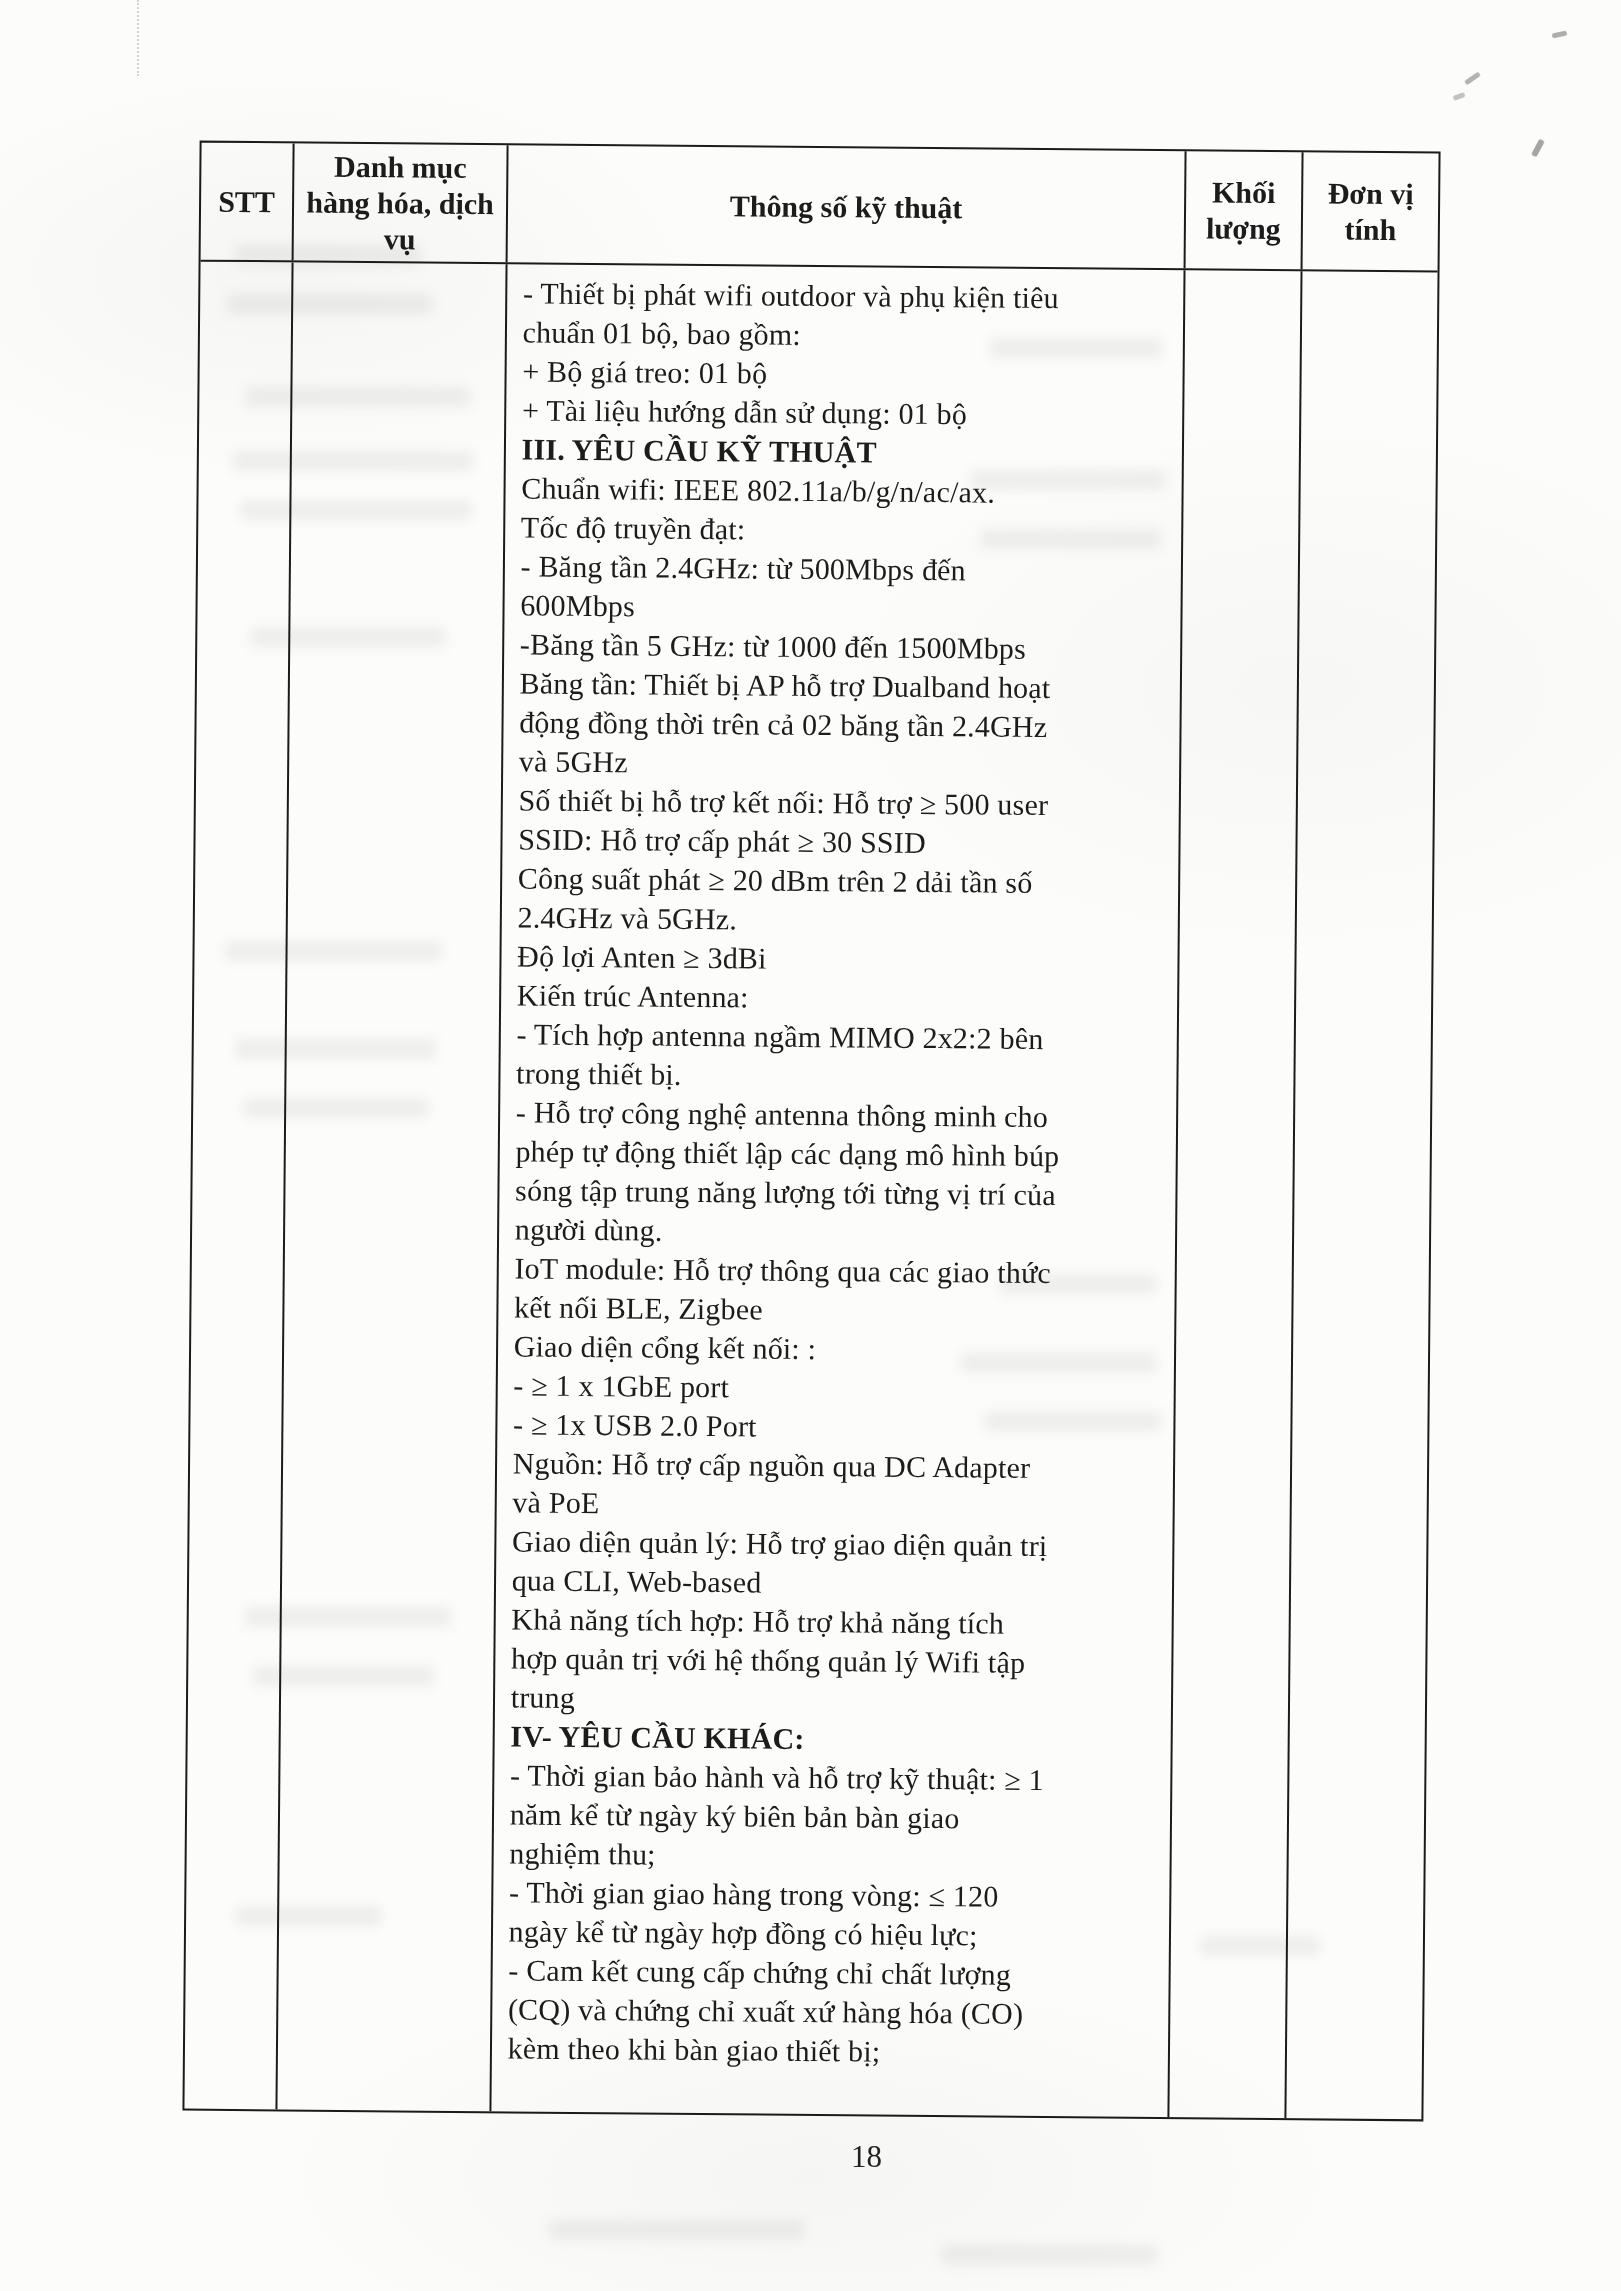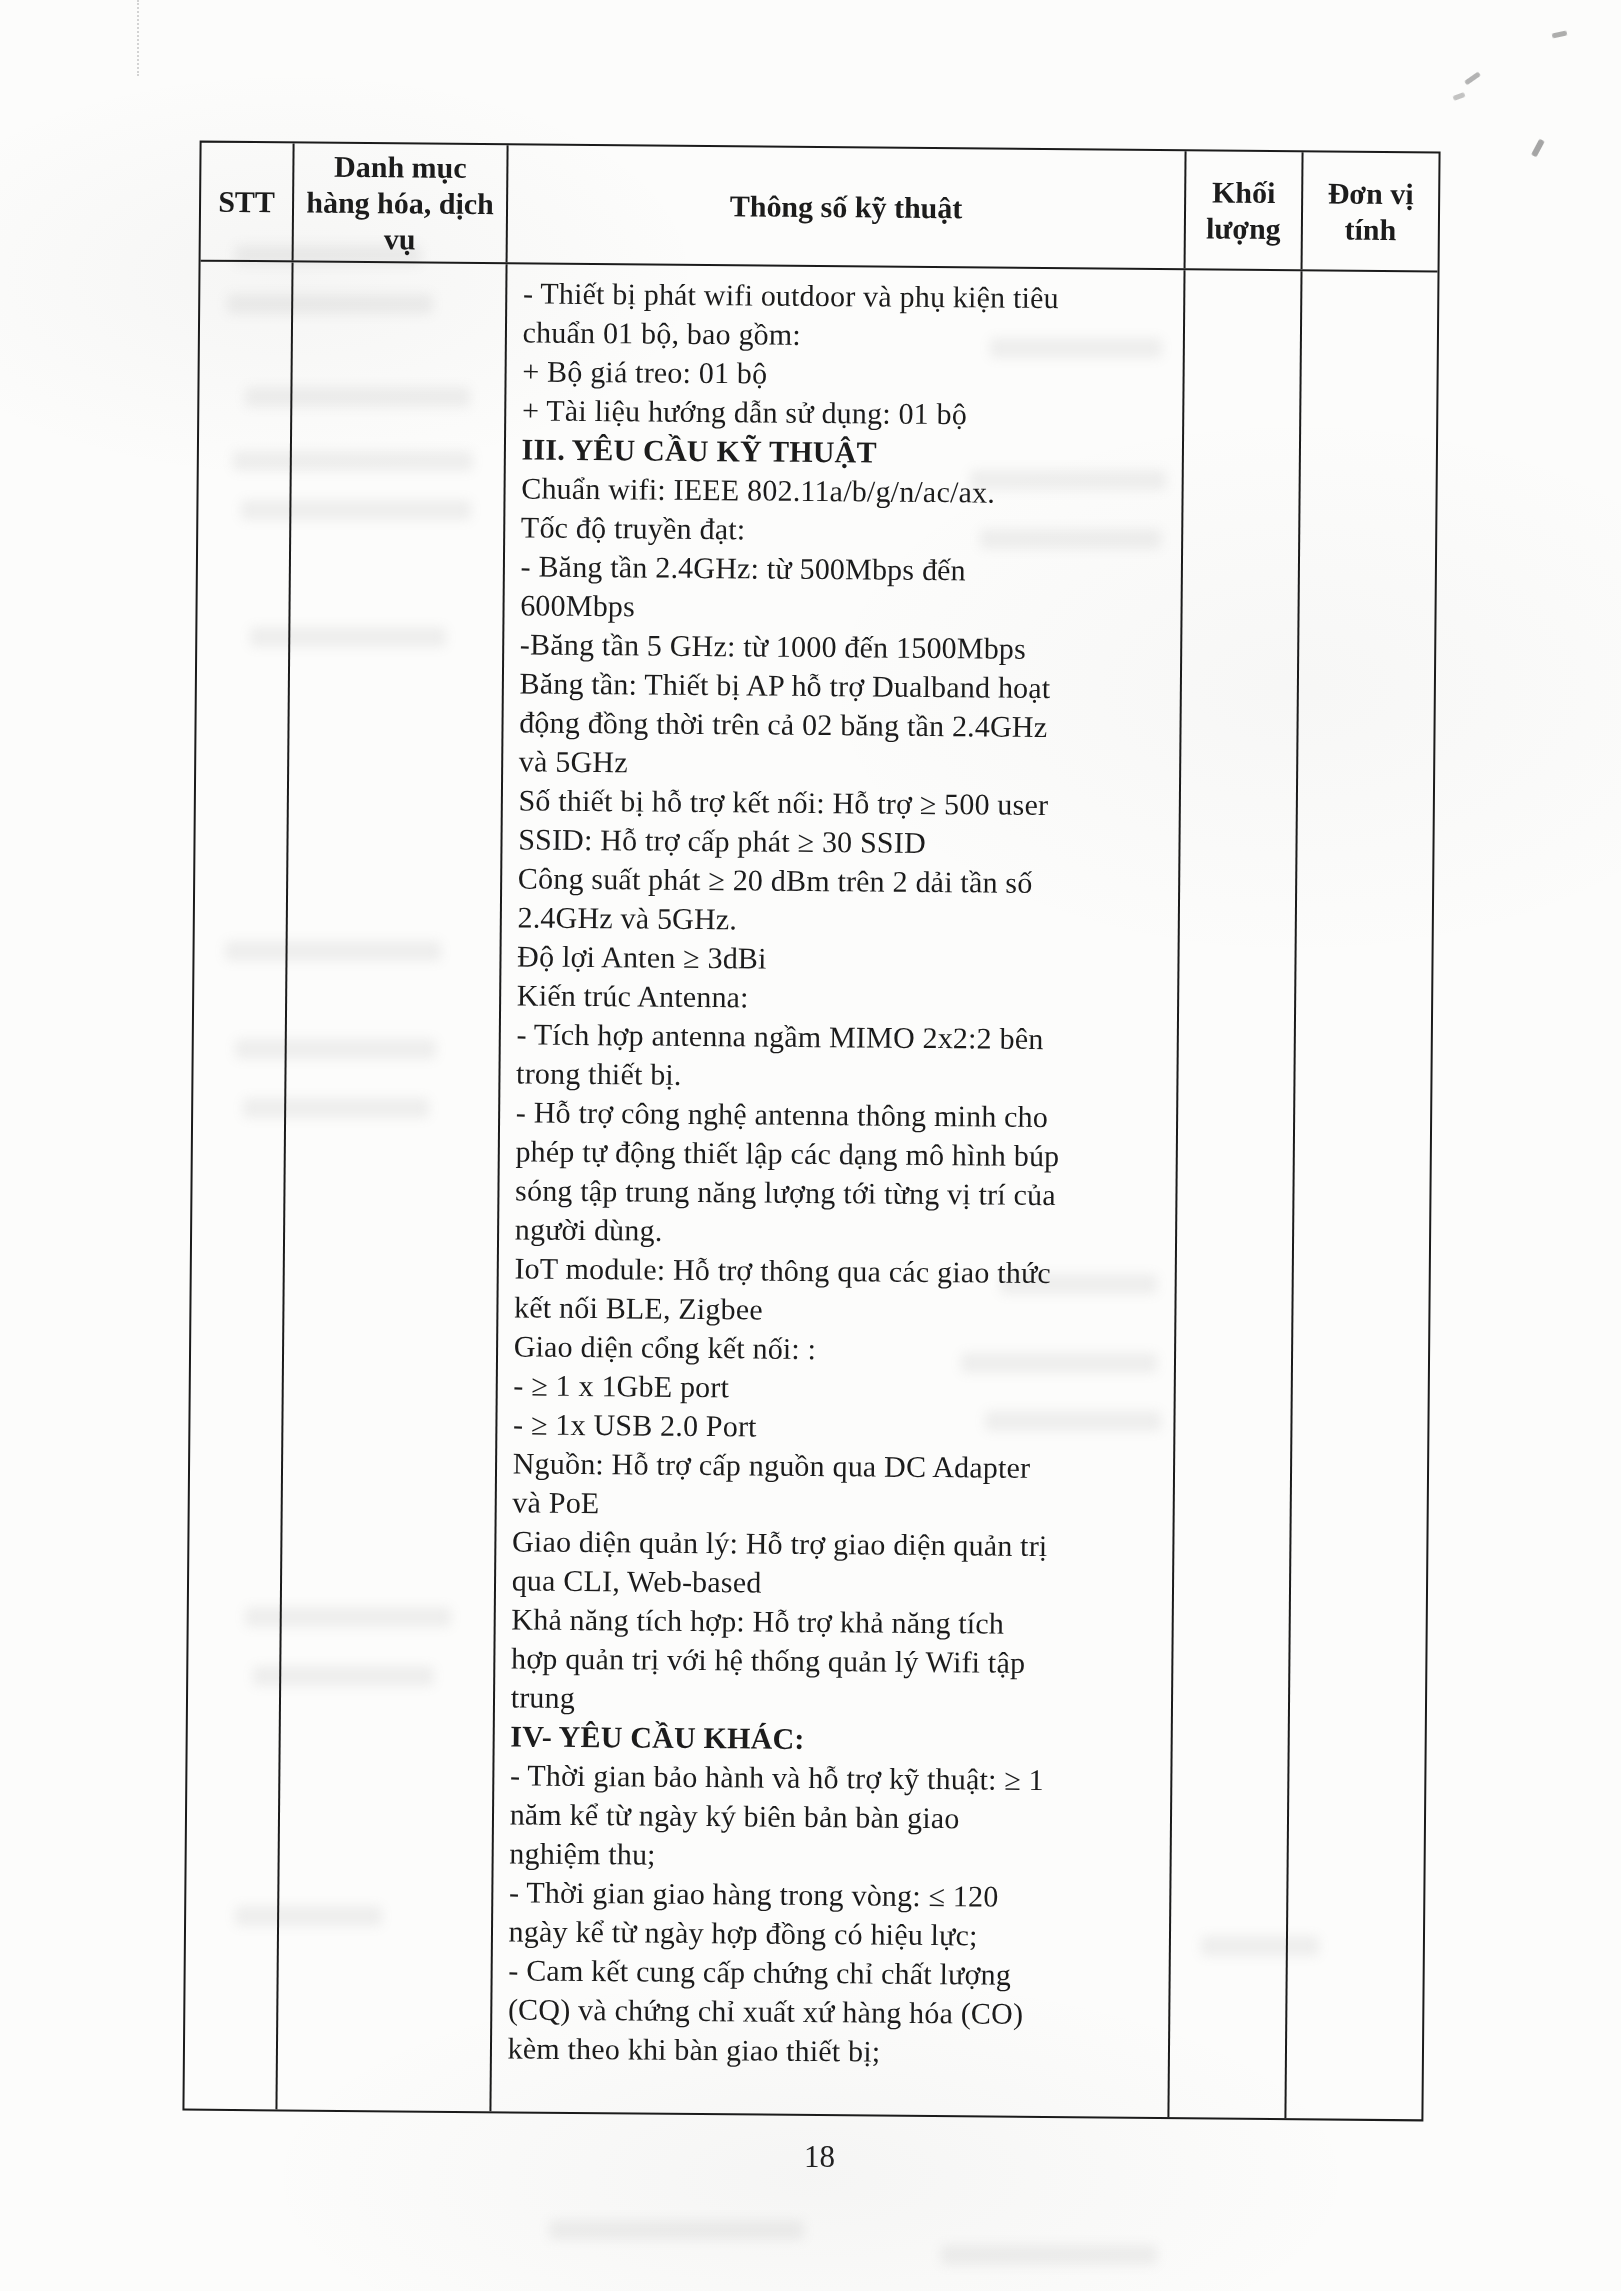--- a/index.html
+++ b/index.html
@@ -56,21 +56,21 @@
     padding:0 5.9px;
   }
   .spec-wrap{padding:8.8px 5.9px 0 15.7px;}
   .spec-line{
     font-size:30px;line-height:39px;white-space:nowrap;
     letter-spacing:0.2px;
   }
   .spec-line.bold{font-weight:700;}
   .page-number{
     position:absolute;left:804px;top:2139px;width:78px;
-    text-align:left;font-size:31px;color:#222;
+    text-align:right;font-size:31px;color:#222;
   }
 </style>
 </head>
 <body>
 
 <div class="page">
 
   <div>
     <div class="dotline" style="left:137px;top:0;height:76px;"></div>
     <div class="penmark" style="left:1552px;top:32px;width:14.7px;height:4.9px;transform:rotate(-12deg);opacity:.55;"></div>

